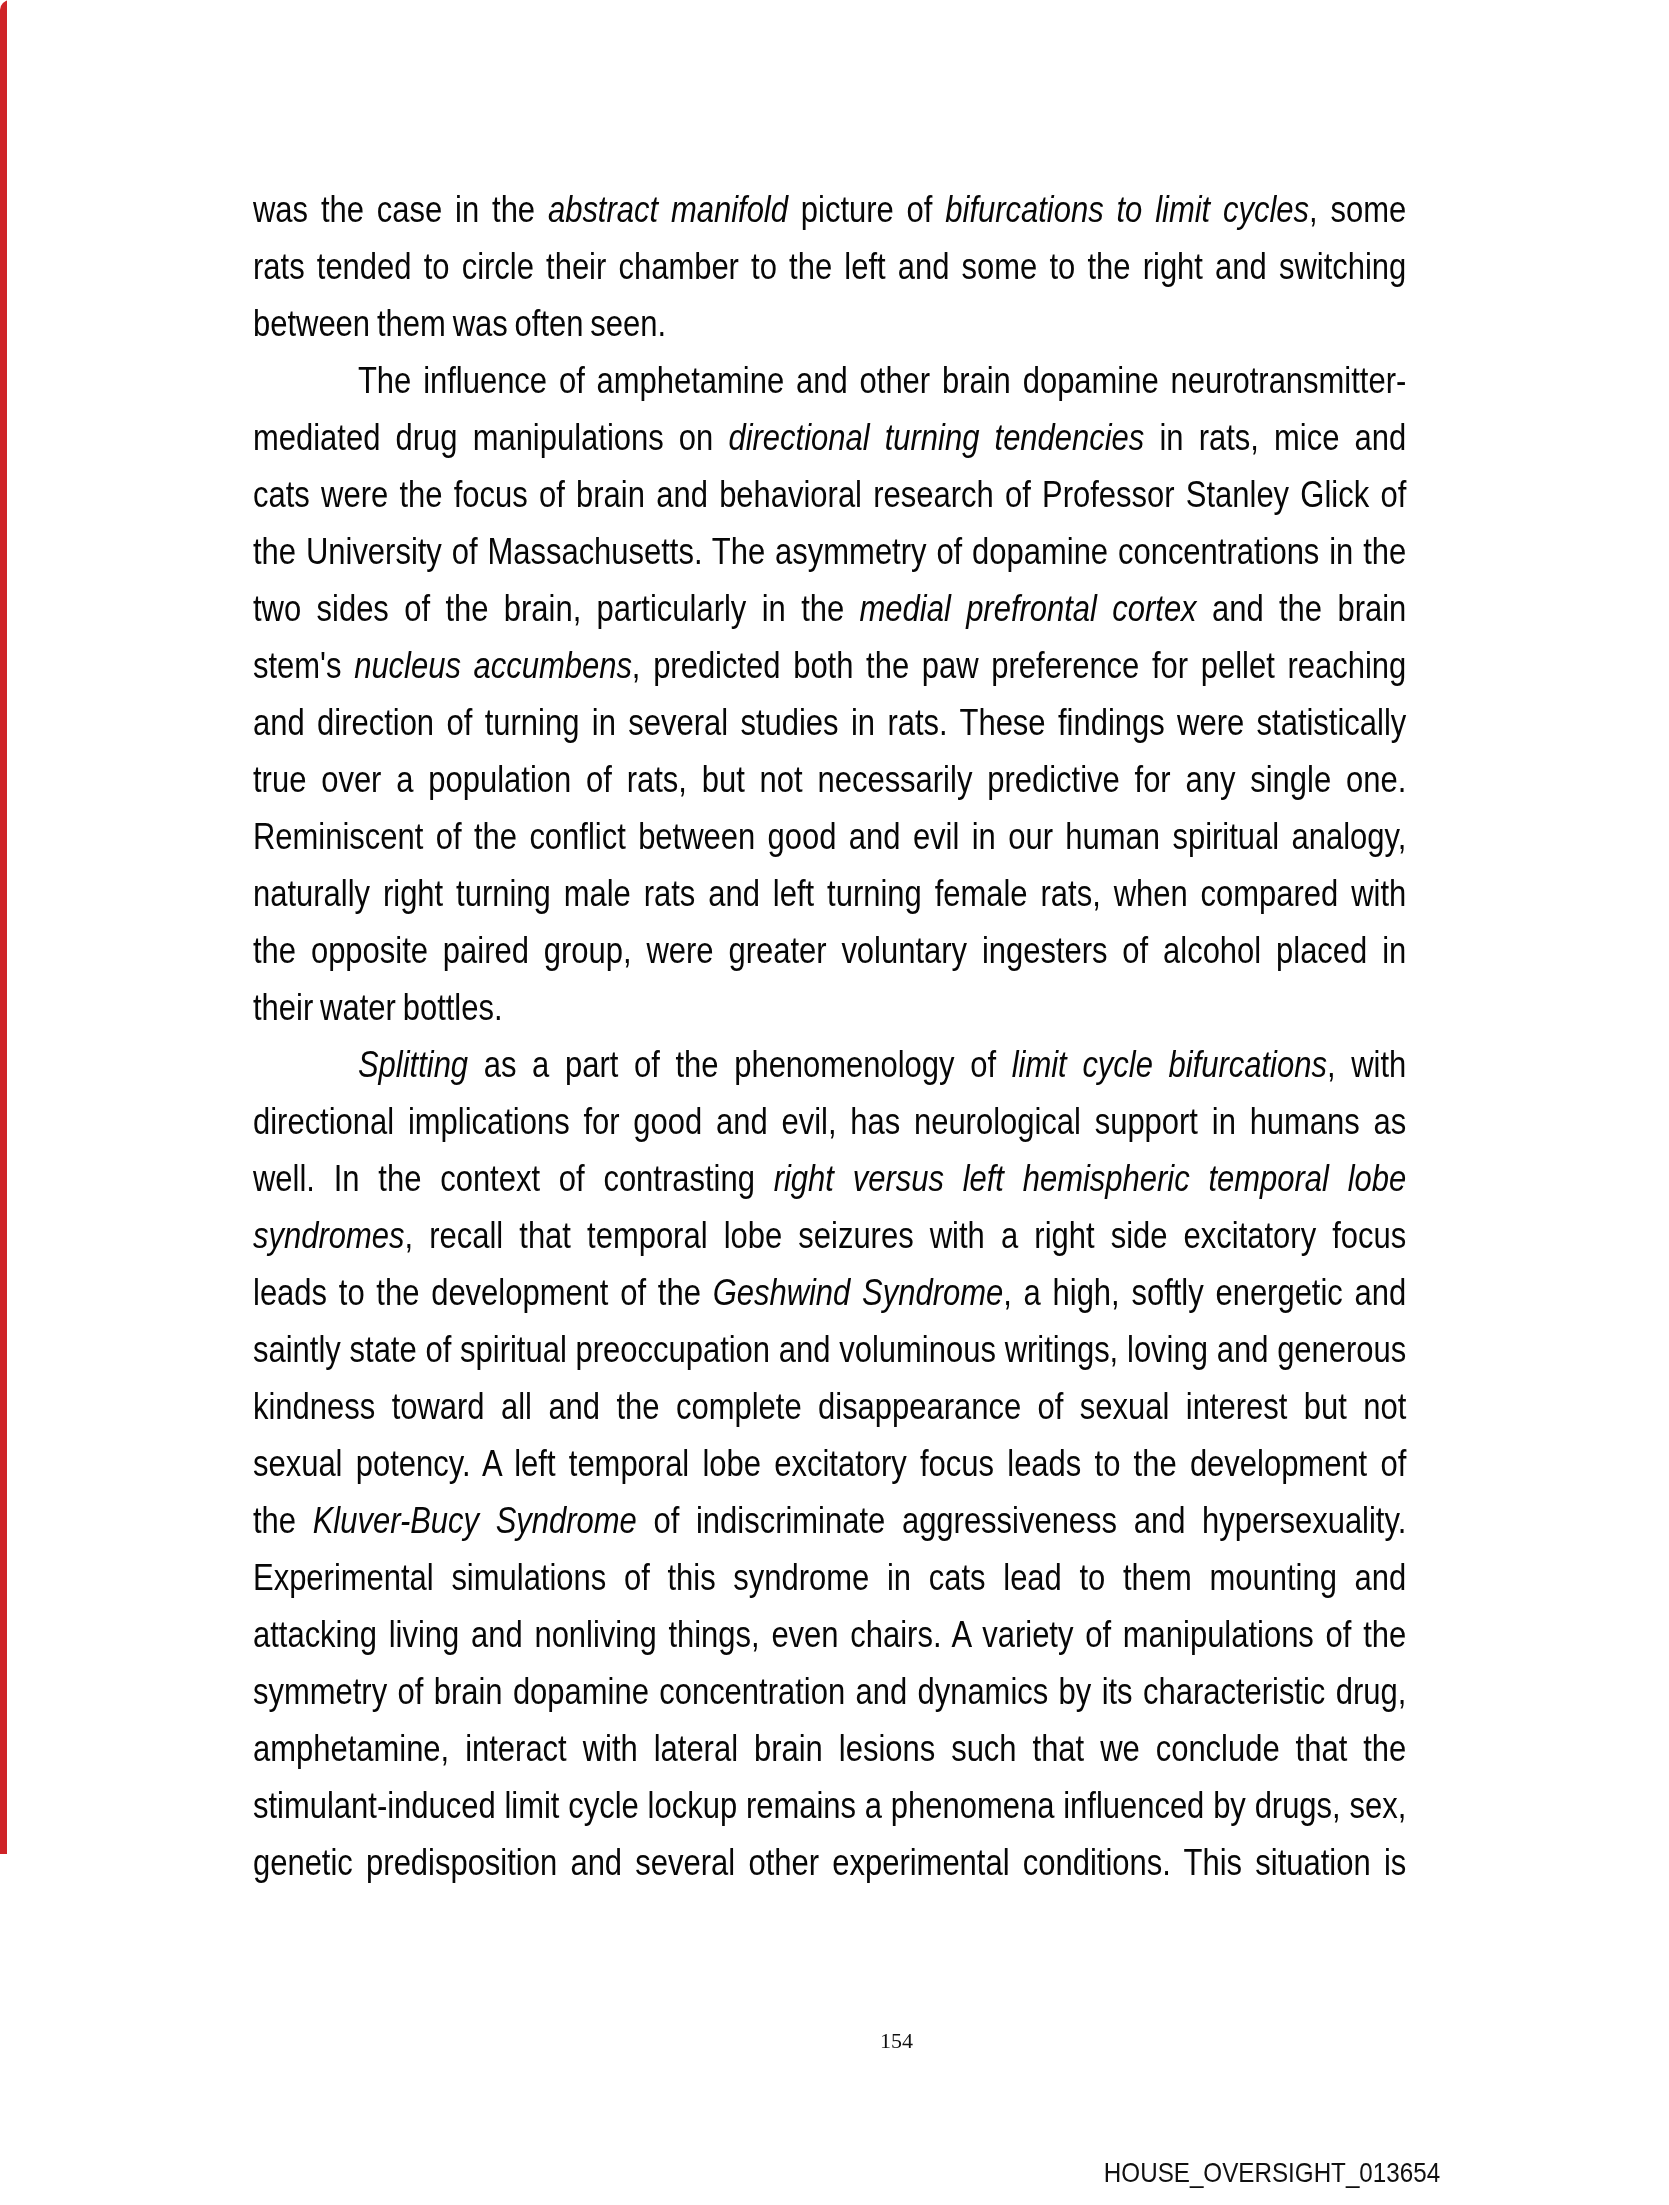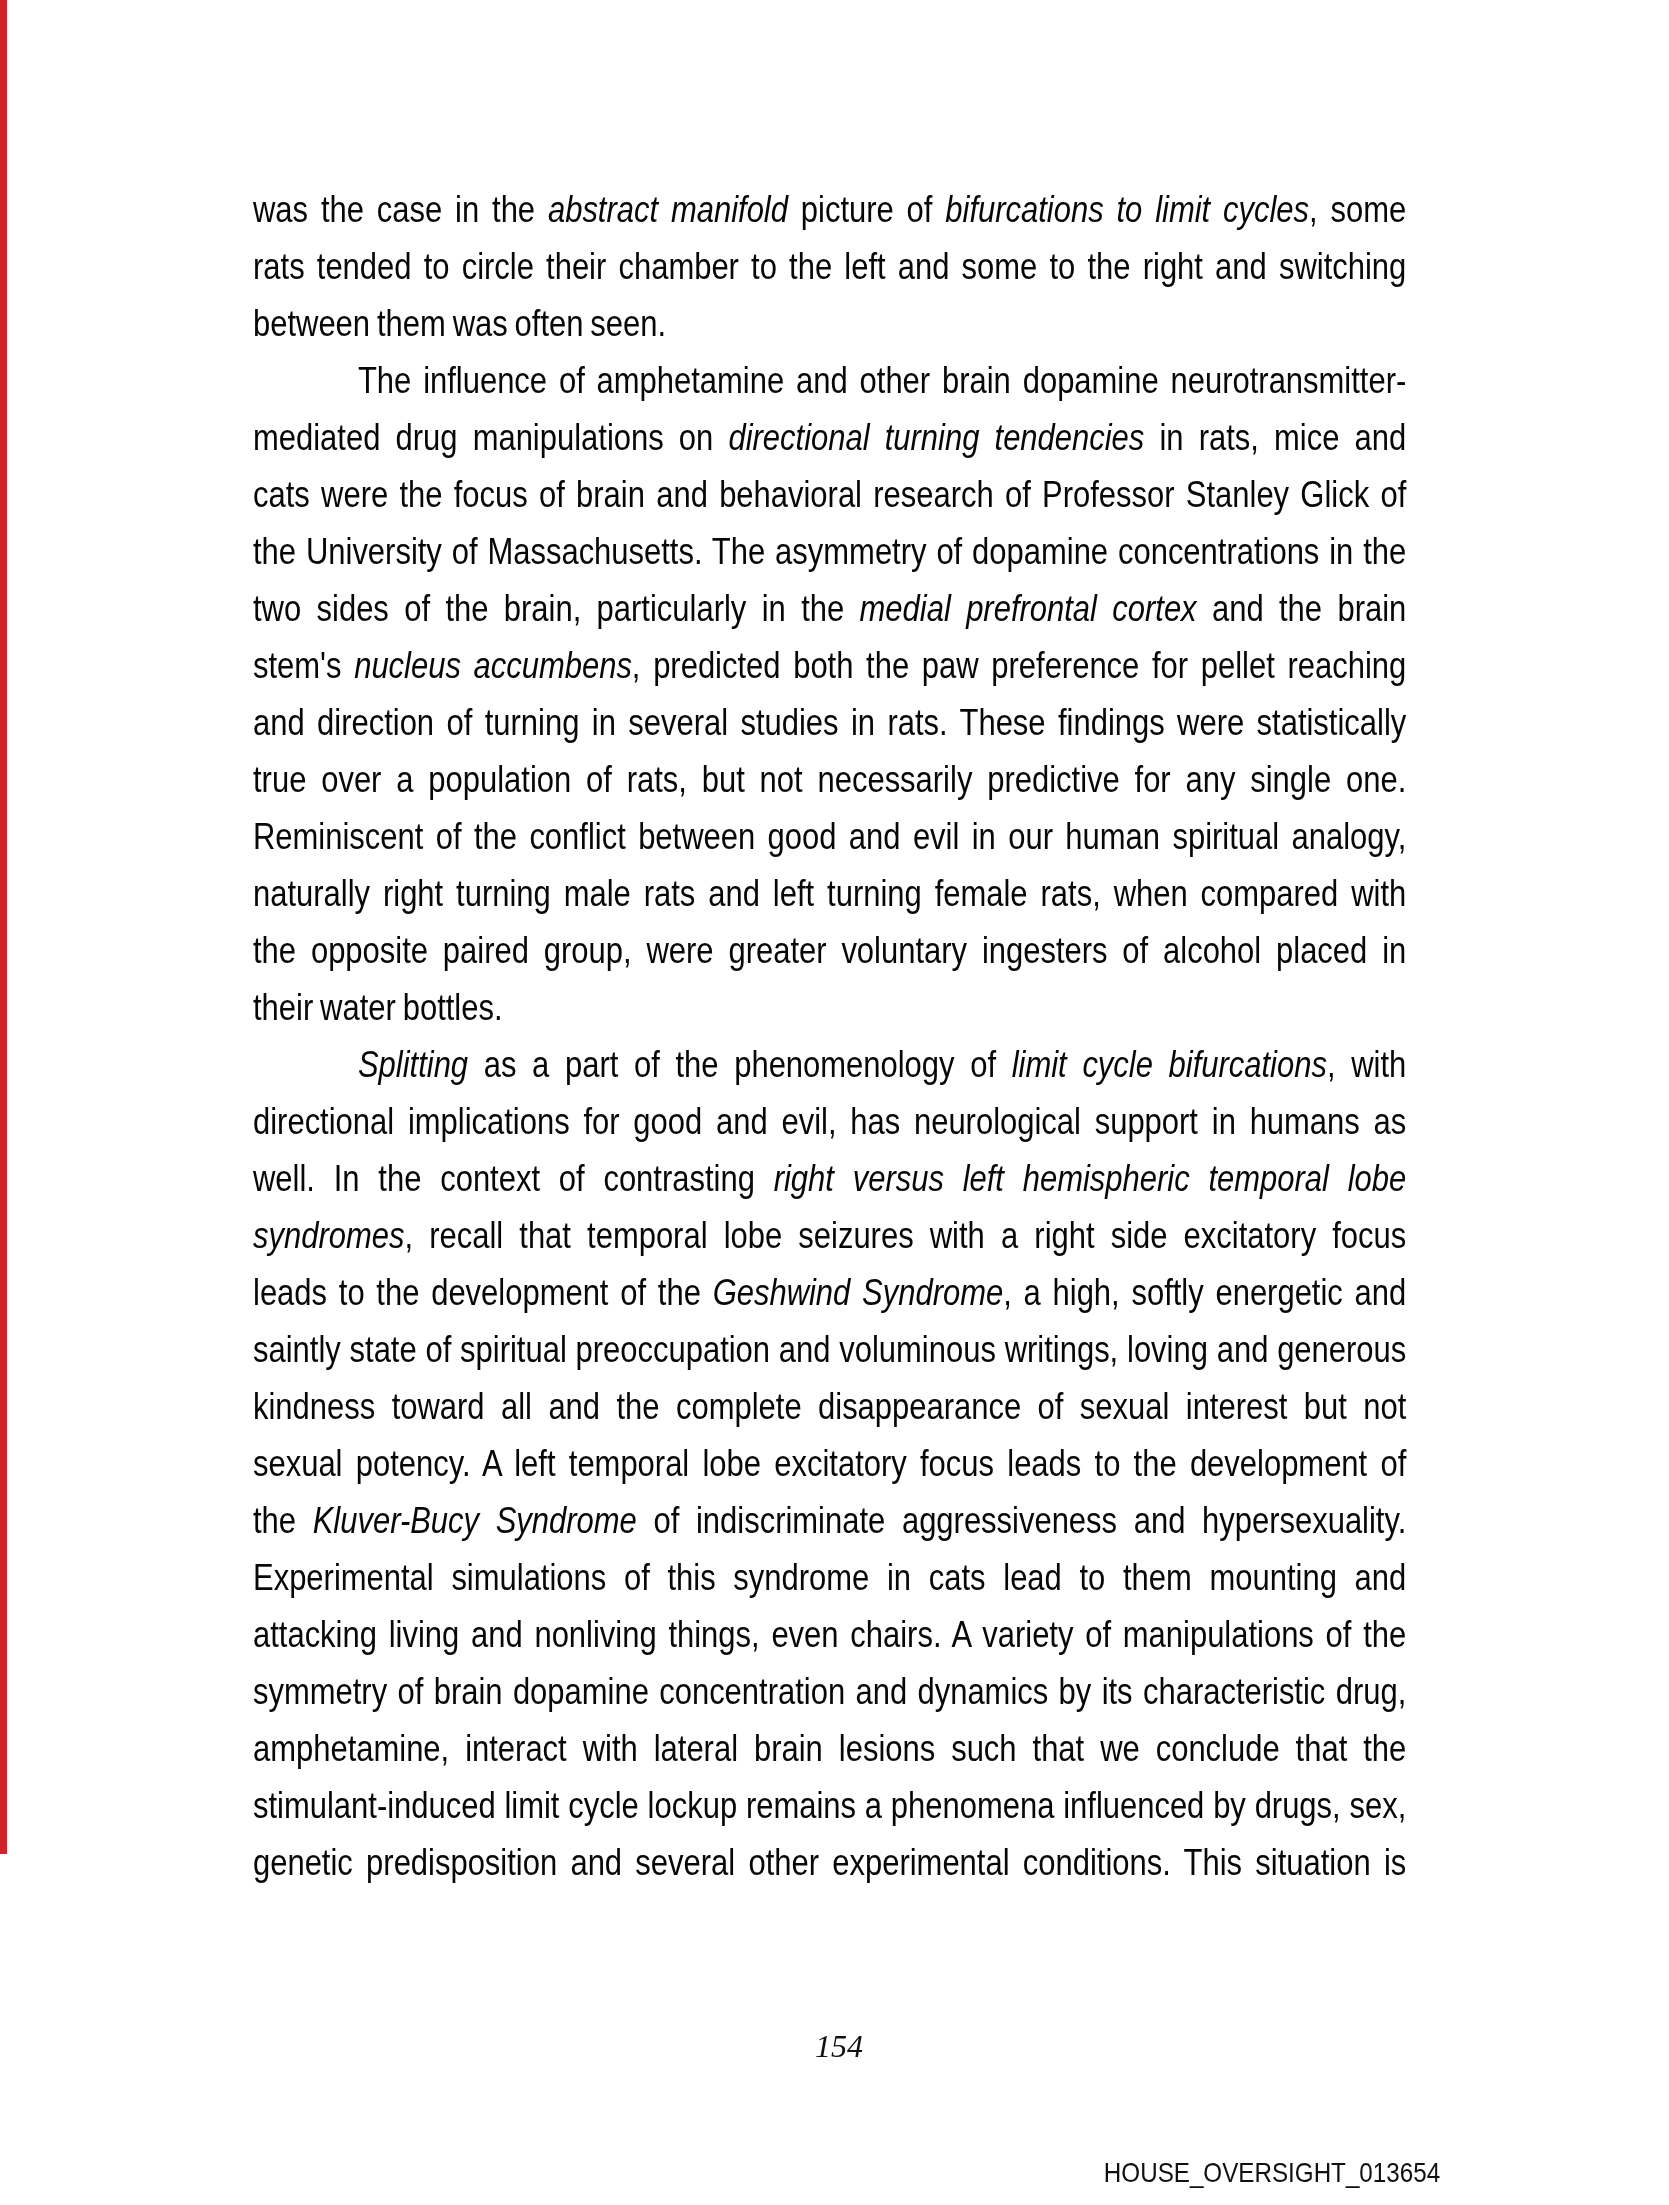--- a/index.html
+++ b/index.html
@@ -4,20 +4,21 @@
 <style>
   html, body { margin: 0; padding: 0; background: #ffffff; }
   .page {
     position: relative;
     width: 1669px;
     height: 2205px;
     background: #ffffff;
     overflow: hidden;
     font-family: "Liberation Sans", "DejaVu Sans", sans-serif;
     color: #070707;
+    border-radius: 10px;
   }
   .red-bar {
     position: absolute;
     left: 0;
     top: 0;
     width: 6.5px;
     height: 1854px;
   }
   .text-col {
     position: absolute;
@@ -39,25 +40,24 @@
     white-space: normal;
   }
   .line.last { text-align-last: left; }
   .line.indent { text-indent: 122px; }
   .line i { font-style: italic; }
   .page-number {
     position: absolute;
     left: 815px;
     top: 2028px;
     width: 98px;
-    text-align: left;
+    text-align: right;
     font-family: "Liberation Serif", "DejaVu Serif", serif;
-    font-size: 32px;
+    font-size: 22px;
     color: #101010;
-    font-style: italic;
   }
   .bates {
     position: absolute;
     right: 229px;
     top: 2157px;
     font-size: 27.5px;
     transform: scaleX(0.88);
     transform-origin: 100% 0;
     color: #101010;
     white-space: nowrap;

